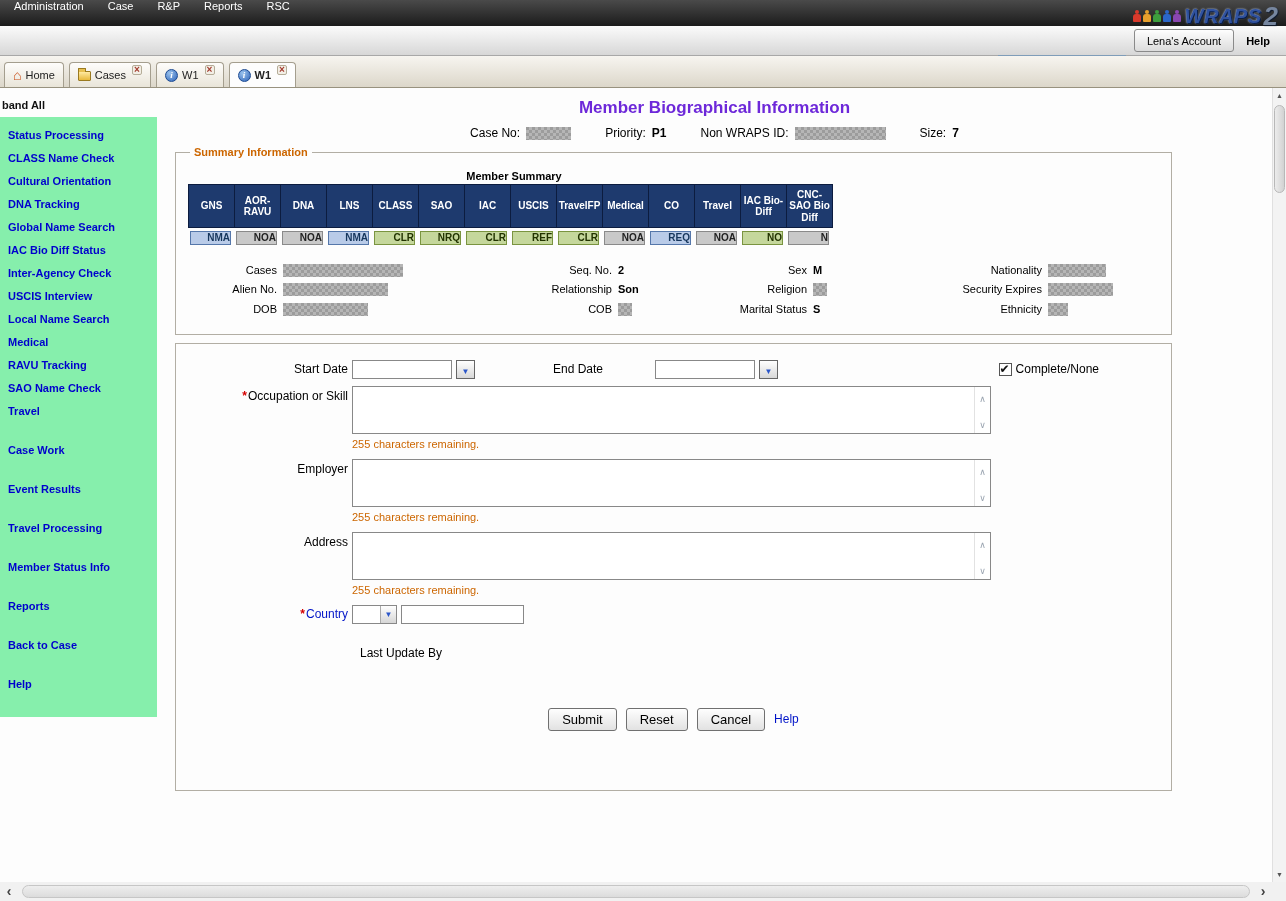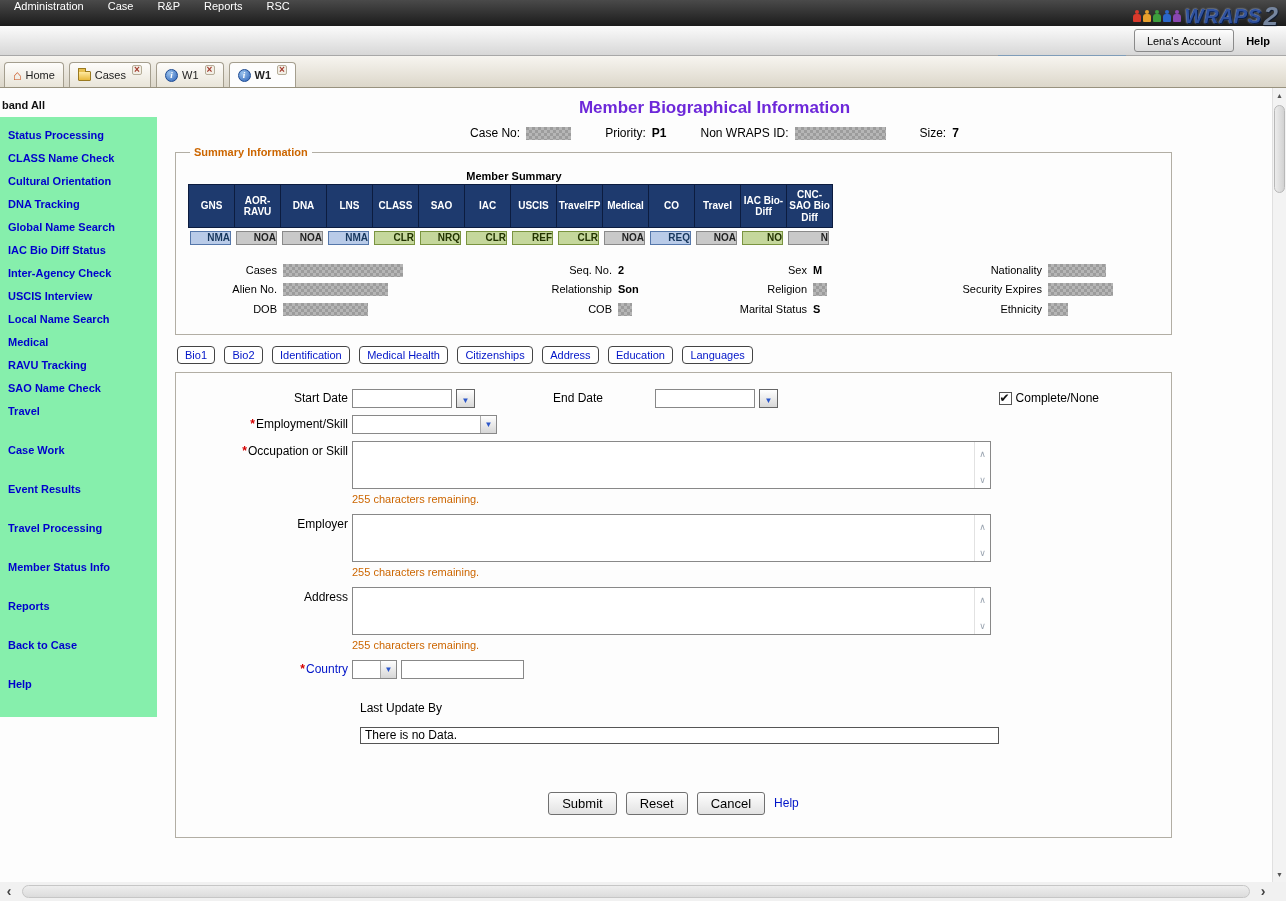--- a/index.html
+++ b/index.html
@@ -365,57 +365,40 @@
           <span><span class="rdx rw85"></span></span>
           <span class="mlabel">COB</span>
           <span><span class="rdx rw14"></span></span>
           <span class="mlabel">Marital Status</span>
           <span class="mval">S</span>
           <span class="mlabel">Ethnicity</span>
           <span><span class="rdx rw20"></span></span>
         </div>
       </fieldset>
 
-      <div class="btabs r1">
-        <span class="btab">Bio1</span>
-        <span class="btab">Bio2</span>
-        <span class="btab">Identification</span>
-        <span class="btab">Medical Health</span>
-        <span class="btab">Citizenships</span>
-        <span class="btab">Address</span>
-        <span class="btab">Education</span>
-        <span class="btab">Languages</span>
-      </div>
 
       <fieldset class="formbox">
 
         <div class="frow">
           <span class="flabel">Start Date</span>
           <input class="ti w100" style="">
           <button class="dbtn">
               <span class="dn-arrow"></span>
             </button>
           <span class="flabel2">End Date</span>
           <input class="ti w100" style="">
           <button class="dbtn">
               <span class="dn-arrow"></span>
             </button>
           <span class="cbwrap">
             <input type="checkbox" class="cb" checked="" style="">
             <span class="cblabel">Complete/None</span>
           </span>
         </div>
 
-        <div class="frow">
-          <span class="flabel"><i class="star">*</i><span>Employment/Skill</span></span>
-          <span class="fsel w145">
-              <span class="sval"></span>
-              <span class="sarr"></span>
-            </span>
-        </div>
 
         <div class="frow top">
           <span class="flabel"><i class="star">*</i><span>Occupation or Skill</span></span>
           <div class="tcol">
             <div class="tawrap">
               <textarea style=""></textarea>
               <div class="tasb">
                   <span class="up"></span>
                   <span class="dn"></span>
                 </div>
@@ -455,21 +438,20 @@
         <div class="frow">
           <span class="flabel"><i class="star">*</i><span class="country-lbl">Country</span></span>
           <span class="fsel w45">
               <span class="sval"></span>
               <span class="sarr"></span>
             </span>
           <input class="ti w123 ml4" style="">
         </div>
 
         <div class="lu">Last Update By</div>
-        <div class="nodata">There is no Data.</div>
 
         <div class="btnrow">
           <button class="btn">Submit</button>
           <button class="btn">Reset</button>
           <button class="btn">Cancel</button>
           <a class="hlp">Help</a>
         </div>
 
       </fieldset>
     </div>

